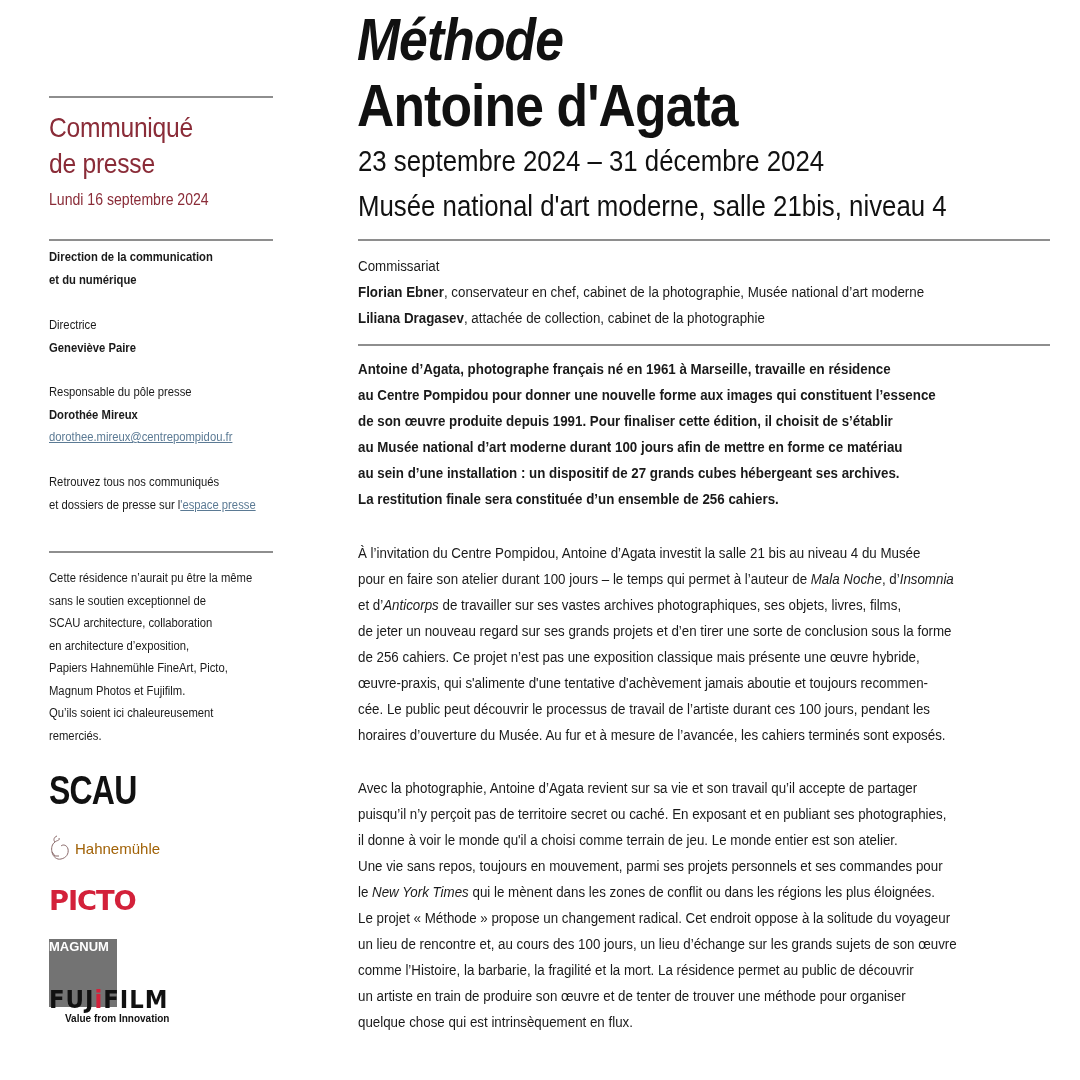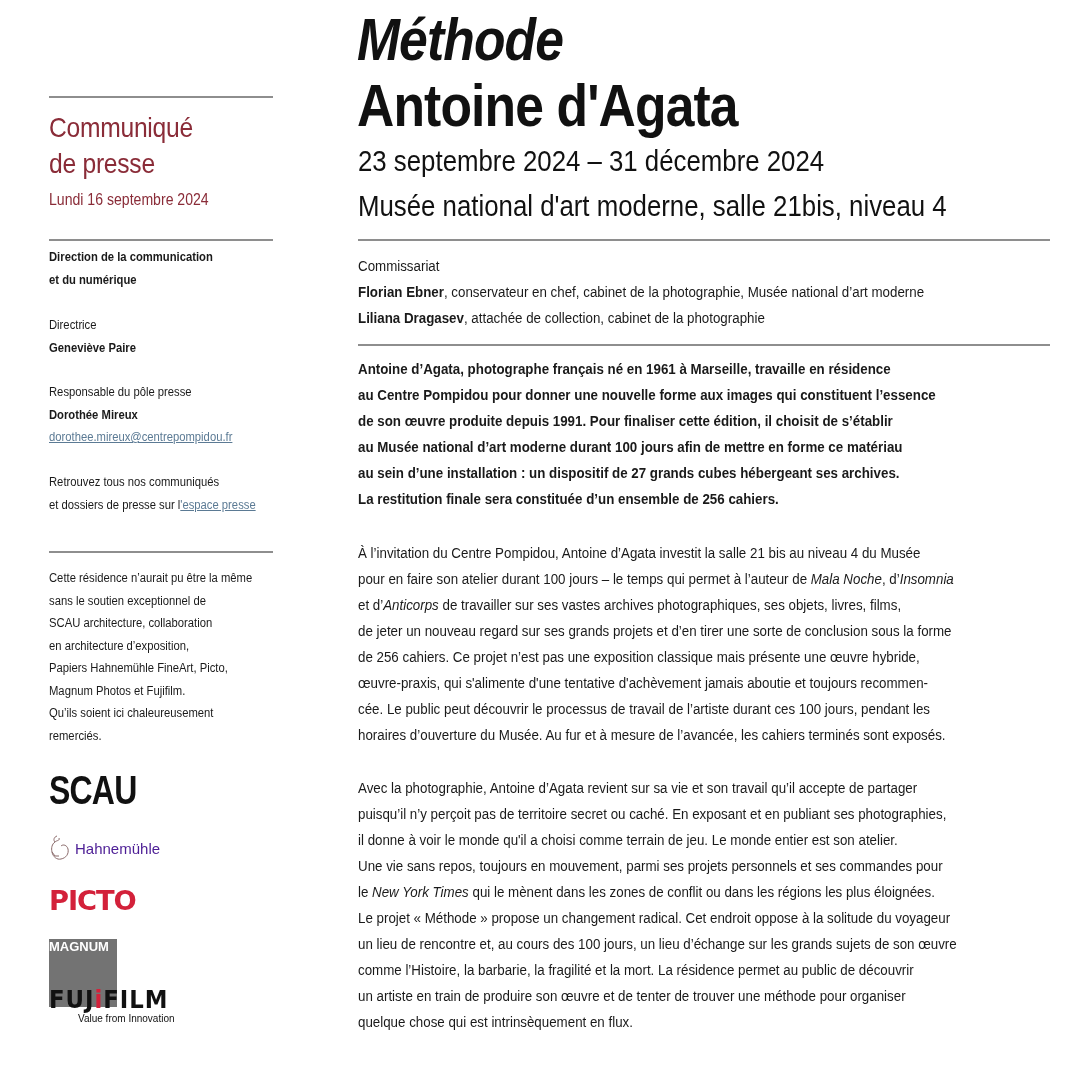--- a/index.html
+++ b/index.html
@@ -21,30 +21,30 @@
       color: #8a2c38; font-size: 16px; line-height: 20px;
       transform: scaleX(0.88); transform-origin: left top; white-space: nowrap;
     }
     .side-block { position: absolute; left: 49px; font-size: 12.5px; line-height: 22.5px; white-space: nowrap;
       transform: scaleX(0.9); transform-origin: left top; color: #1a1a1a; }
     .side-block b { font-weight: bold; }
     .link { color: #5b7a94; text-decoration: underline; }
     .logo { position: absolute; left: 49px; }
     .logo-scau { top: 766px; font-size: 40px; font-weight: bold; letter-spacing: -1px; line-height: 48px;
       transform: scaleX(0.8); transform-origin: left top; color: #111; }
-    .logo-hahne { top: 834px; display: flex; align-items: center; gap: 4px; color: #4c1d95; font-size: 15px; }
+    .logo-hahne { top: 834px; display: flex; align-items: center; gap: 4px; color: #a16207; font-size: 15px; }
     .logo-picto { top: 886px; font-size: 26px; font-weight: 900; color: #d3213a; letter-spacing: -1px;
       transform: scaleX(1.05); transform-origin: left top; font-family: "DejaVu Sans", sans-serif; }
     .logo-magnum { top: 939px; width: 68px; height: 68px; background: #737373; color: #fff;
       display: flex; align-items: flex-start; justify-content: flex-start; font-size: 13px; font-weight: bold; overflow: hidden; }
     .logo-fuji { top: 987px; }
     .fuji-name { font-size: 24px; font-weight: 900; letter-spacing: 1px; color: #111; line-height: 26px;
       font-family: "DejaVu Sans", sans-serif; transform: scaleX(0.95); transform-origin: left top; }
     .fuji-name .dot { color: #d3213a; }
-    .fuji-tag { font-size: 10px; font-weight: normal; color: #111; margin-left: 16px; line-height: 12px; text-align: right; }
+    .fuji-tag { font-size: 10px; font-weight: bold; color: #111; margin-left: 16px; line-height: 12px; }
 
     
     .title-italic {
       position: absolute; left: 357px; top: 6px; font-size: 60px; font-weight: bold; font-style: italic;
       line-height: 68px; letter-spacing: -1px; transform: scaleX(0.86); transform-origin: left top; color: #111; white-space: nowrap;
     }
     .title-name {
       position: absolute; left: 357px; top: 72px; font-size: 60px; font-weight: bold;
       line-height: 68px; letter-spacing: -1px; transform: scaleX(0.86); transform-origin: left top; color: #111; white-space: nowrap;
     }

